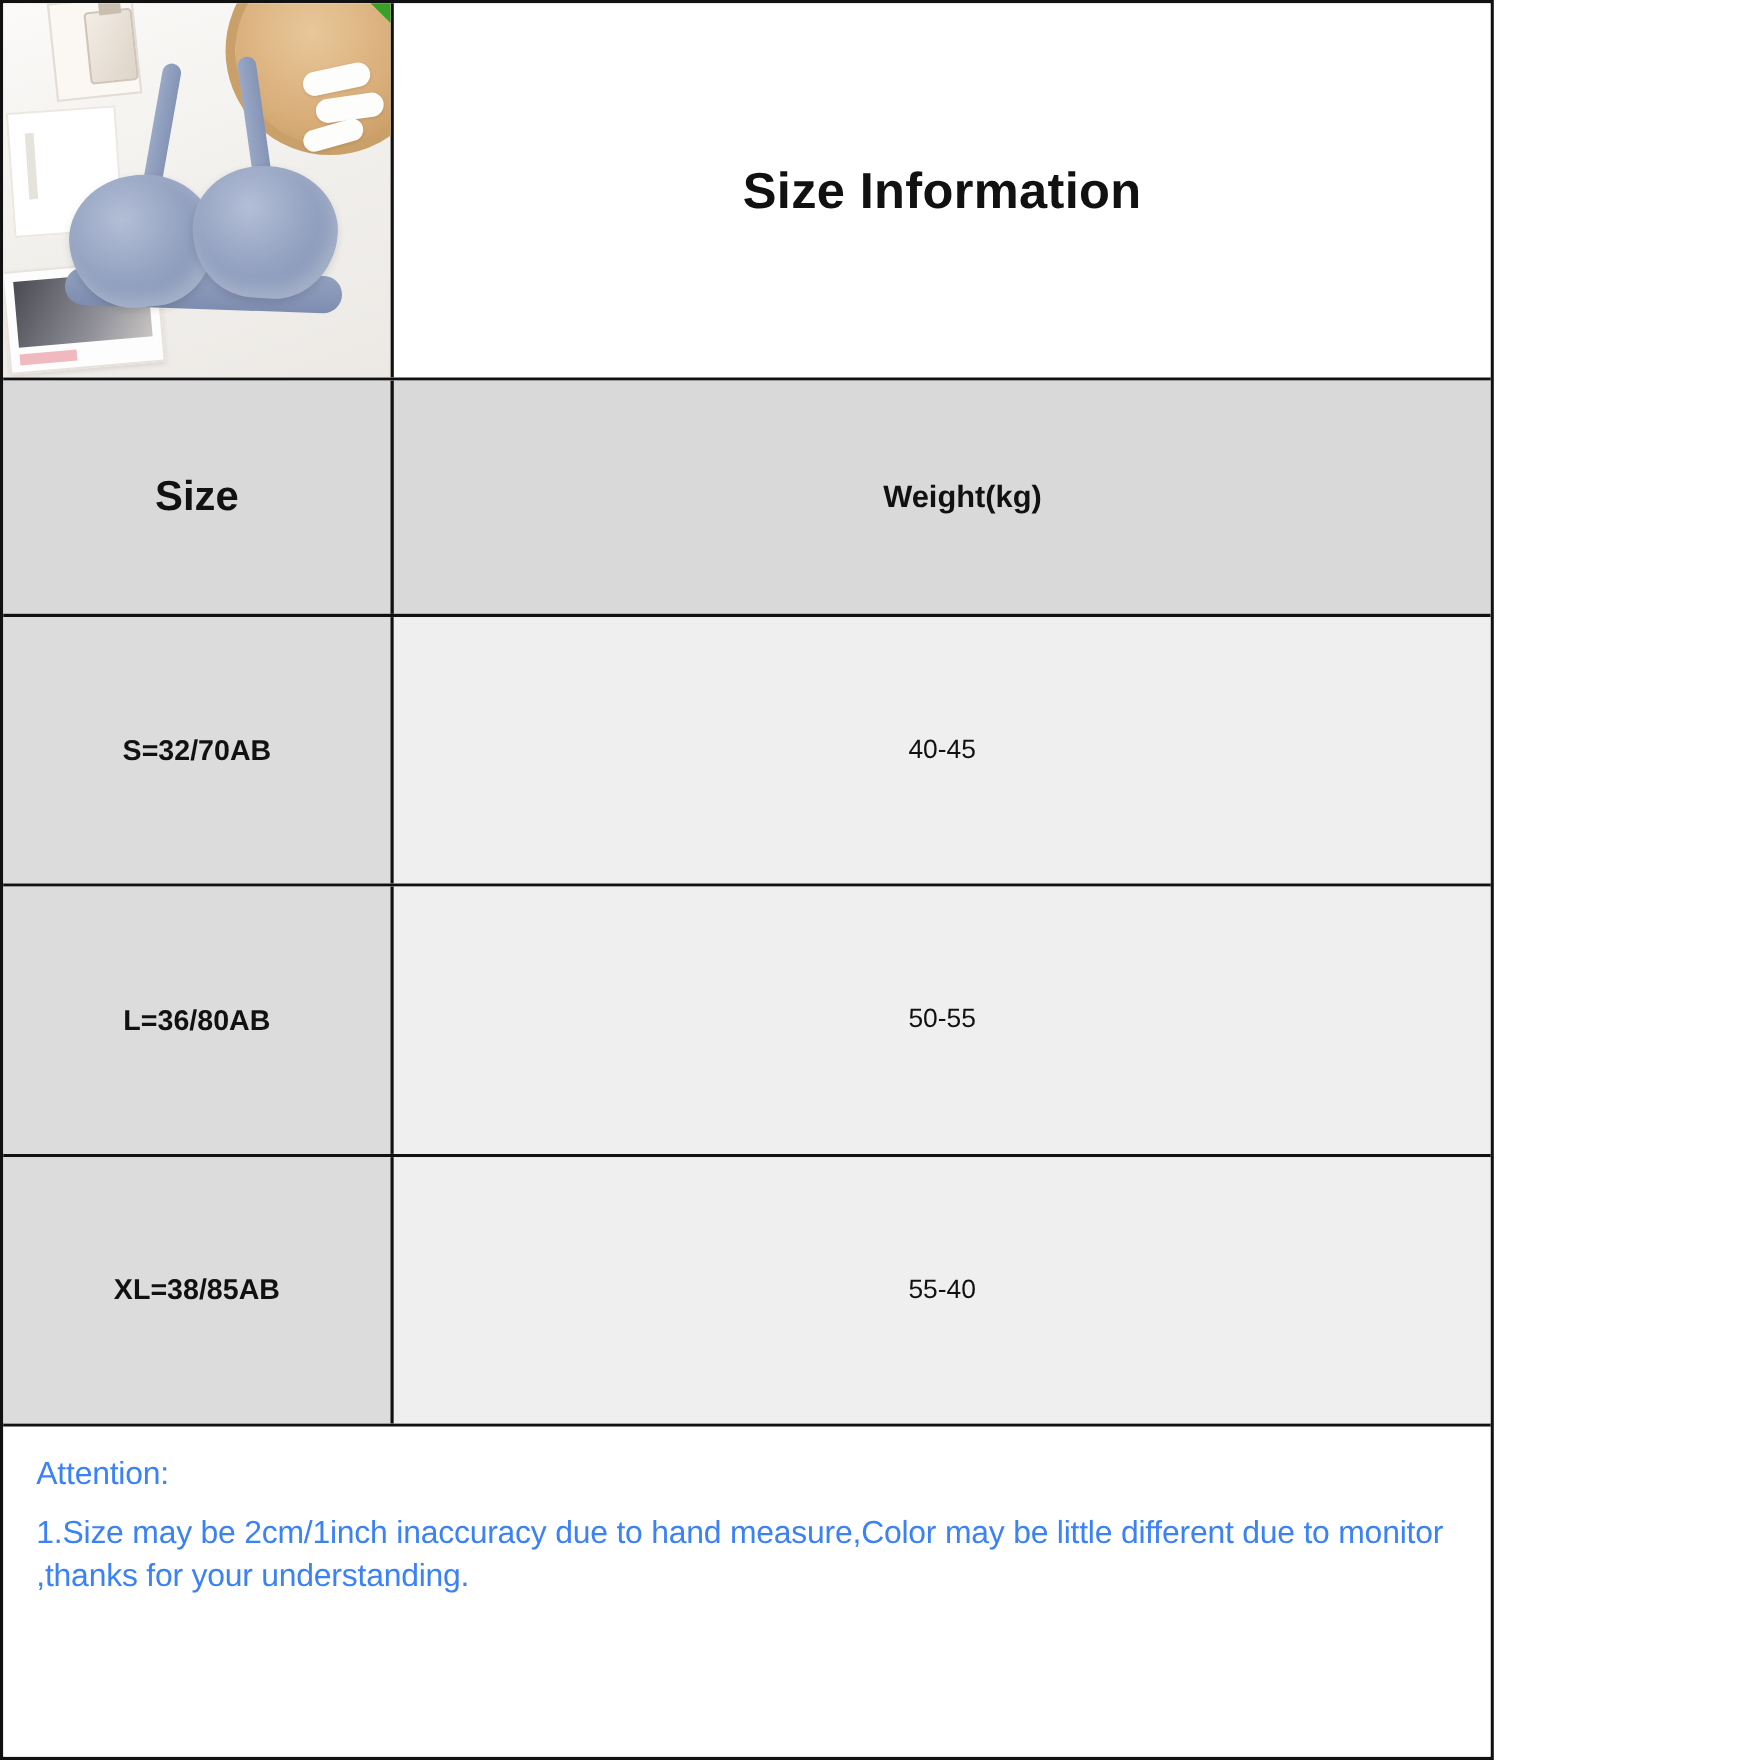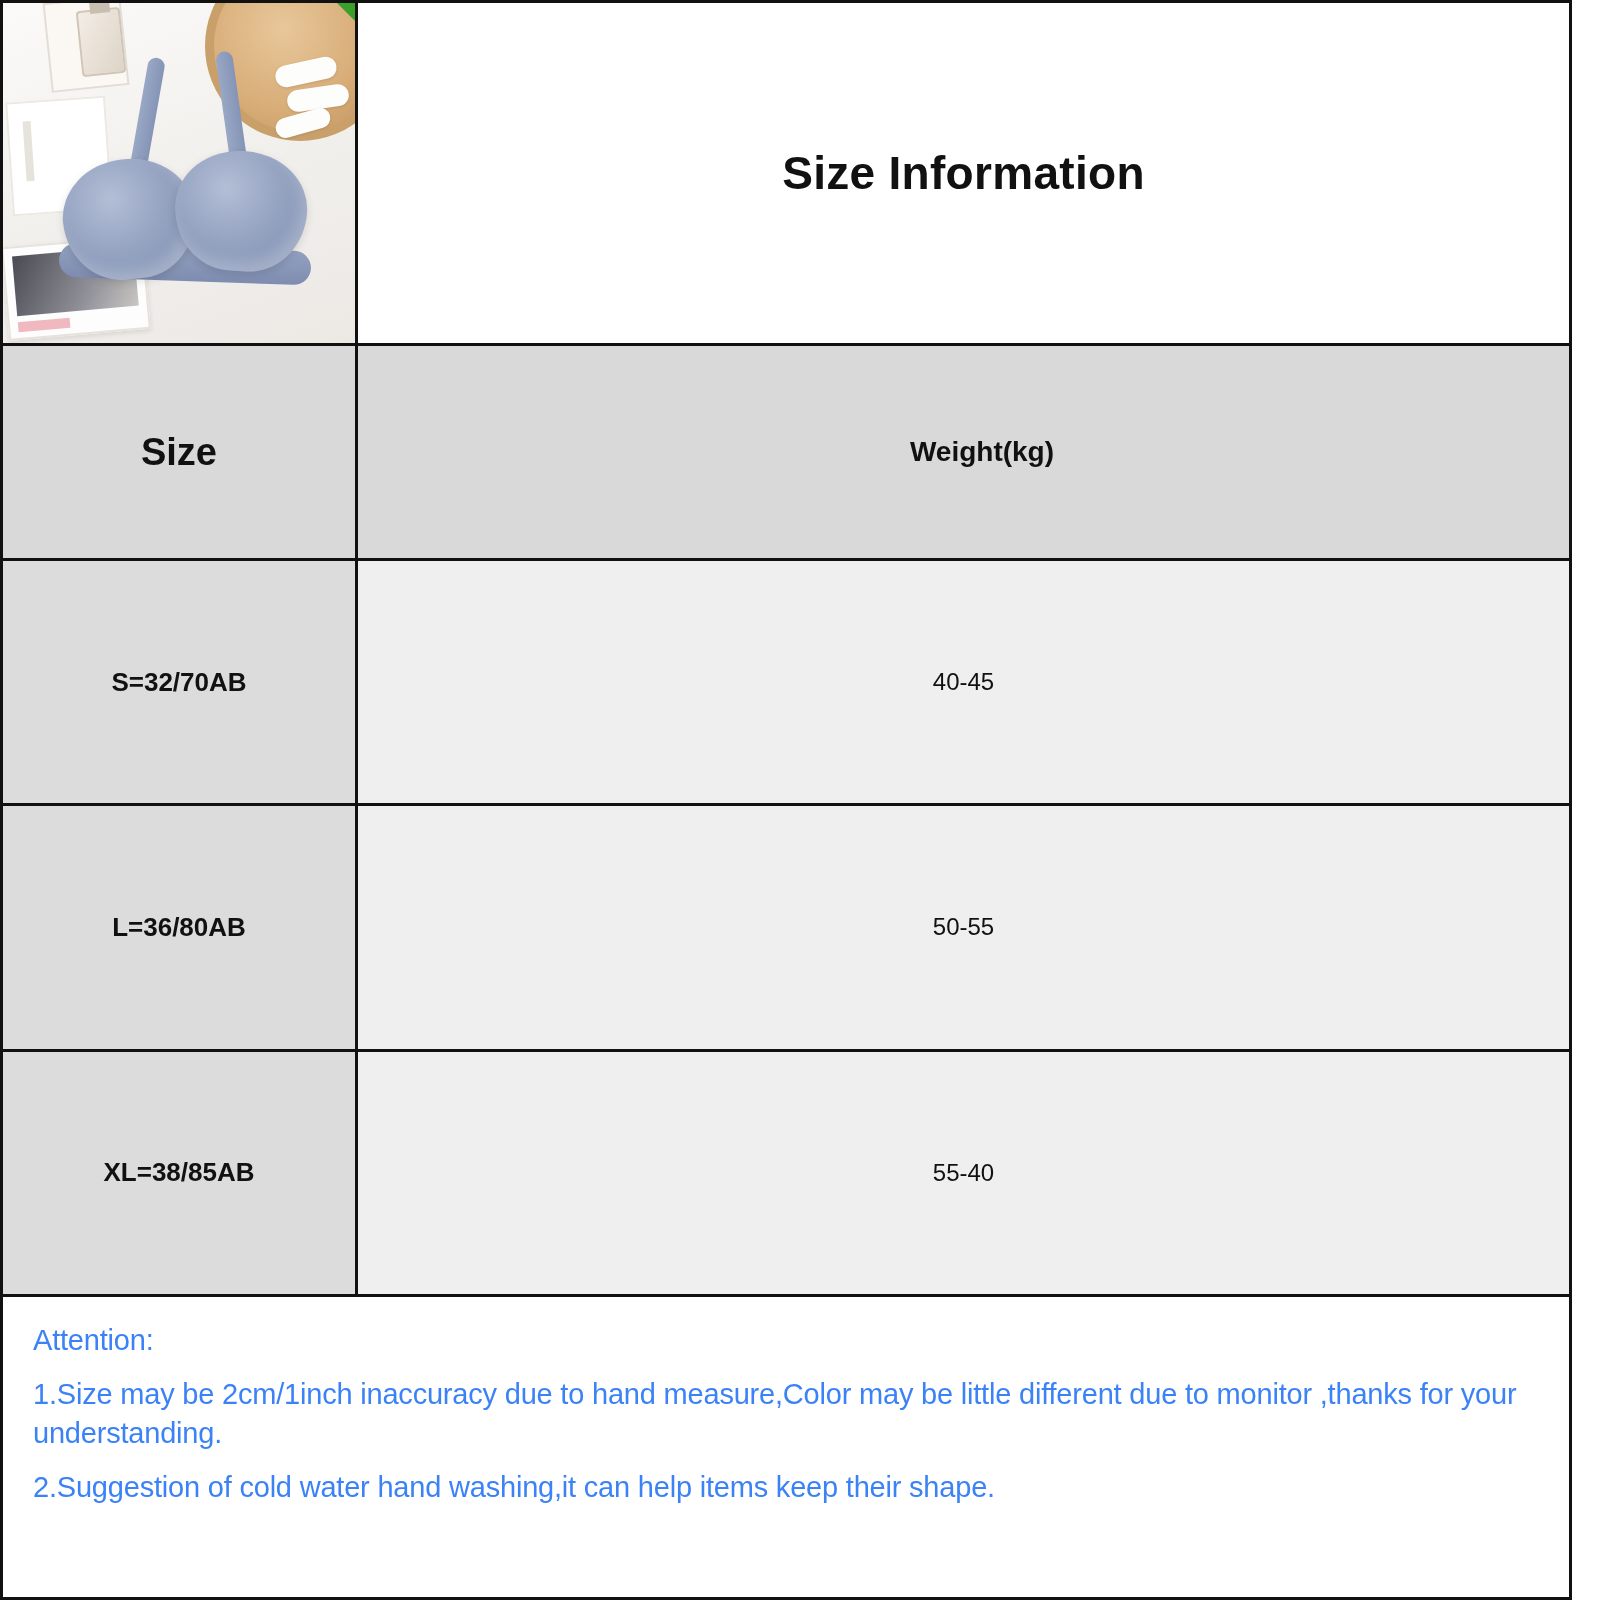--- a/index.html
+++ b/index.html
@@ -10,21 +10,21 @@
   body {
     width: 1600px;
     height: 1600px;
     font-family: "Liberation Sans", sans-serif;
     color: #111111;
     overflow: hidden;
   }
 
   .sheet {
     position: relative;
-    width: 1572px;
+    width: 1358px;
     height: 1600px;
     box-sizing: border-box;
     border: 3px solid #111111;
     display: flex;
     flex-direction: column;
   }
 
   
   .header-row {
     display: flex;
@@ -313,16 +313,15 @@
   </div>
 
   <div class="row">
     <div class="cell-size">XL=38/85AB</div>
     <div class="cell-weight">55-40</div>
   </div>
 
   <div class="attention">
     <p>Attention:</p>
     <p>1.Size may be 2cm/1inch inaccuracy due to hand measure,Color may be little different due to monitor ,thanks for your understanding.</p>
-    <p>2.Suggestion of cold water hand washing,it can help items keep their shape.</p>
   </div>
 
 </div>
 
 </body></html>

